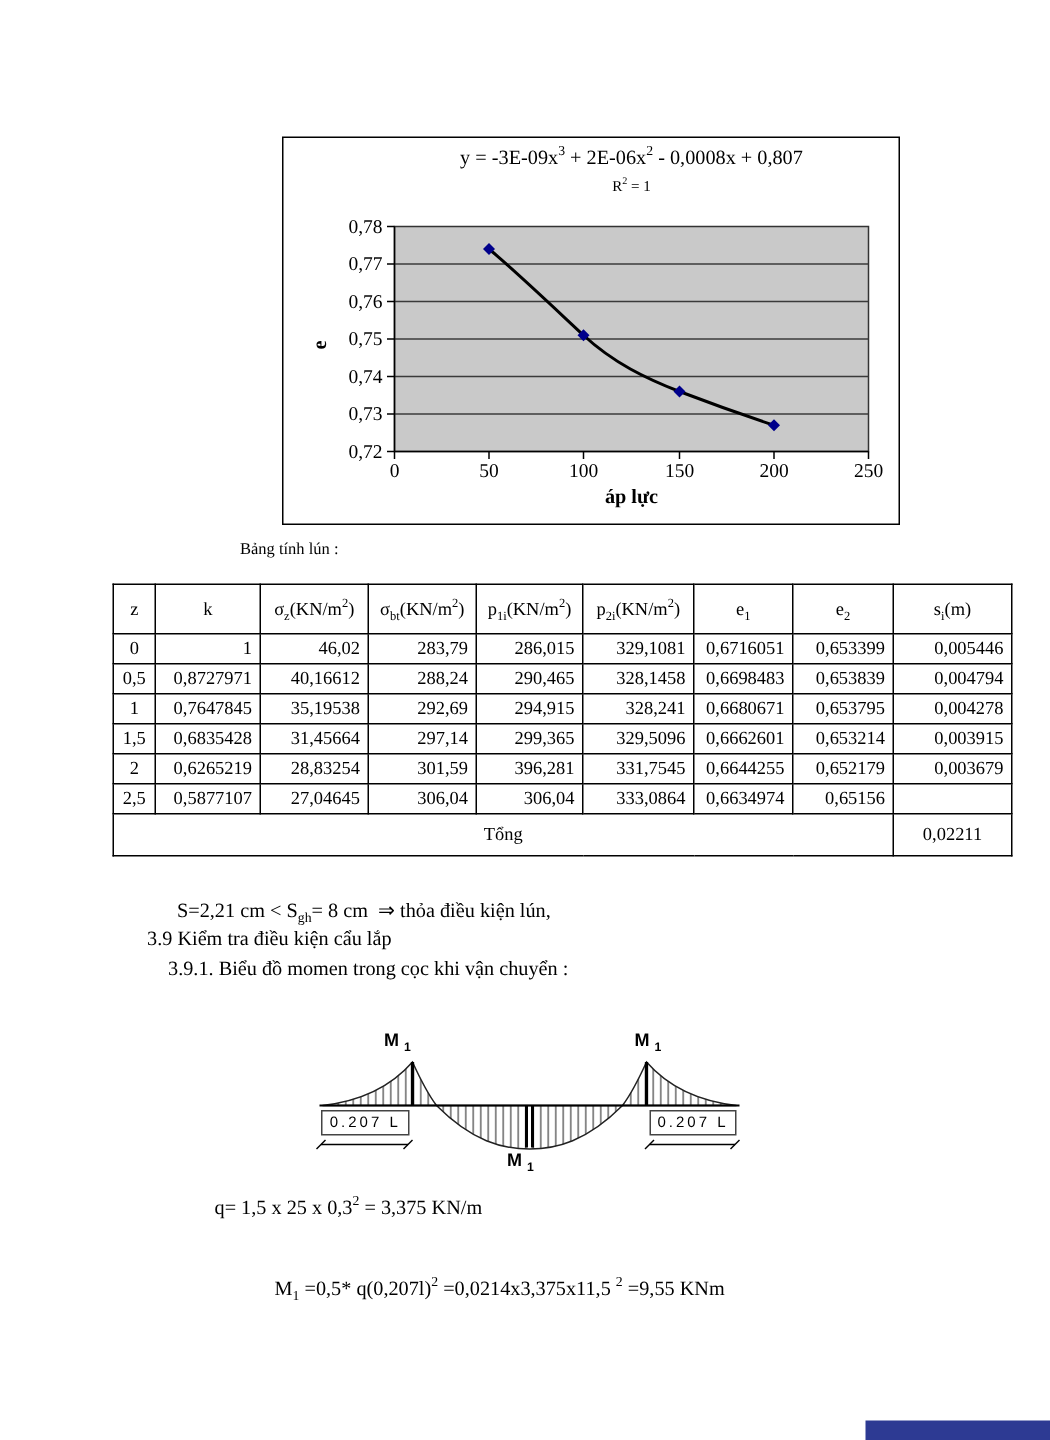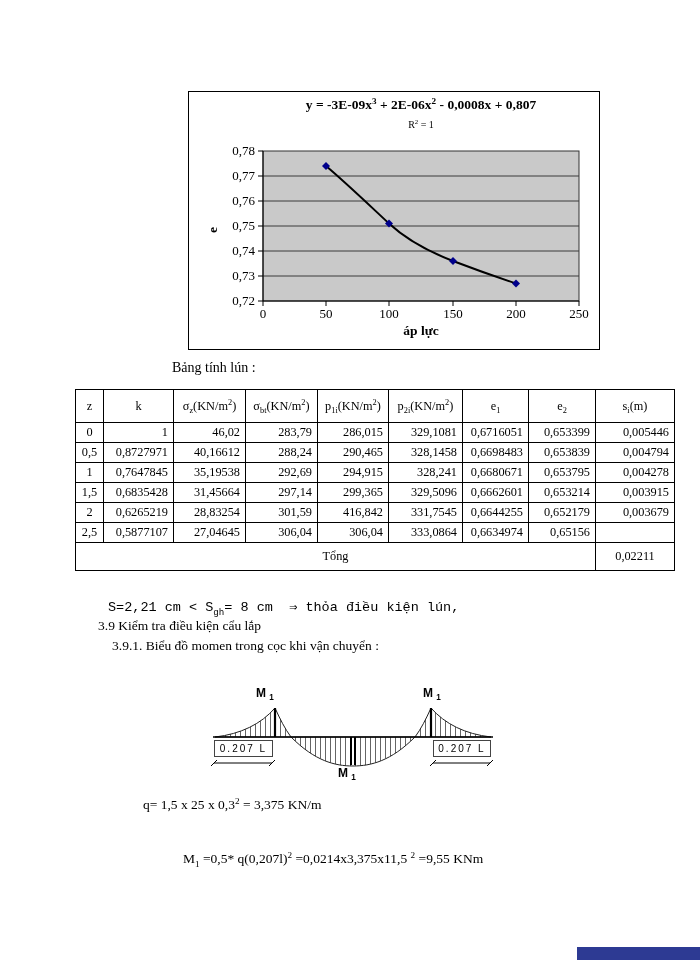--- a/index.html
+++ b/index.html
@@ -3,38 +3,38 @@
 <meta charset="utf-8">
 <style>
   html,body{margin:0;padding:0;}
   .page{position:relative;width:700px;height:960px;background:#ffffff;overflow:hidden;
         font-family:"Liberation Serif", serif;color:#000;}
   .abs{position:absolute;}
   sub,sup{font-size:0.68em;line-height:0;}
 
   
   .chart-box{left:188px;top:91px;width:410px;height:257px;border:1px solid #000;background:#fff;}
-  .chart-title{left:54px;top:5px;width:356px;text-align:center;font-size:13.5px;font-weight:bold;}
+  .chart-title{left:54px;top:5px;width:356px;text-align:center;font-size:13.5px;}
   .chart-r2{left:54px;top:27px;width:356px;text-align:center;font-size:10px;}
   .chart-svg{left:0;top:0;}
   .chart-svg text{font-family:"Liberation Serif", serif;font-size:13px;}
   .chart-svg .axis-title{font-weight:bold;font-size:13.5px;}
 
   
-  .tbl-caption{left:172px;top:360px;font-size:14px;}
+  .tbl-caption{left:160px;top:360px;font-size:11px;}
   table.luntable{left:75px;top:389px;border-collapse:collapse;table-layout:fixed;font-size:12.3px;}
   .luntable th,.luntable td{border:1px solid #000;padding:0 5px 0 2px;overflow:hidden;white-space:nowrap;}
   .luntable th{font-weight:normal;height:32px;text-align:center;padding:0 2px;}
   .luntable td{height:19px;text-align:right;}
   .luntable td.c{text-align:center;padding:0 2px;}
   .luntable tr.total td{height:27px;}
 
   
   .line{font-size:13.5px;white-space:pre;}
-  .t-scheck{left:108px;top:598px;font-family:Liberation Mono, monospace;}
+  .t-scheck{left:118px;top:598px;}
   .t-39{left:98px;top:618px;}
   .t-391{left:112px;top:638px;}
   .t-q{left:143px;top:797px;}
   .t-mintro{left:150px;top:826px;}
   .t-m1{left:183px;top:851px;}
 
   
   .diagram-svg{left:203px;top:682px;}
   .m1-label{font-family:Liberation Sans, sans-serif;font-weight:bold;font-size:12px;white-space:pre;}
   .m1-left{left:256px;top:686px;}
@@ -190,21 +190,21 @@
       <td>329,5096</td>
       <td>0,6662601</td>
       <td>0,653214</td>
       <td>0,003915</td>
     </tr>
         <tr>
       <td class="c">2</td>
       <td>0,6265219</td>
       <td>28,83254</td>
       <td>301,59</td>
-      <td>416,842</td>
+      <td>396,281</td>
       <td>331,7545</td>
       <td>0,6644255</td>
       <td>0,652179</td>
       <td>0,003679</td>
     </tr>
         <tr>
       <td class="c">2,5</td>
       <td>0,5877107</td>
       <td>27,04645</td>
       <td>306,04</td>

